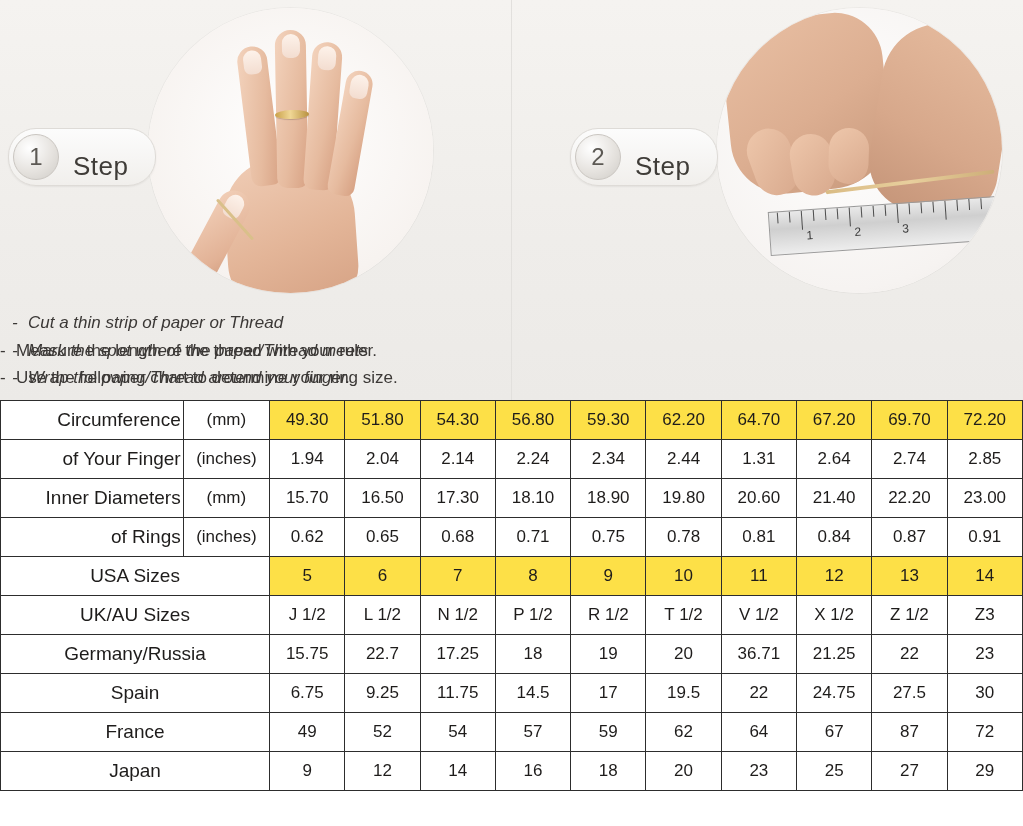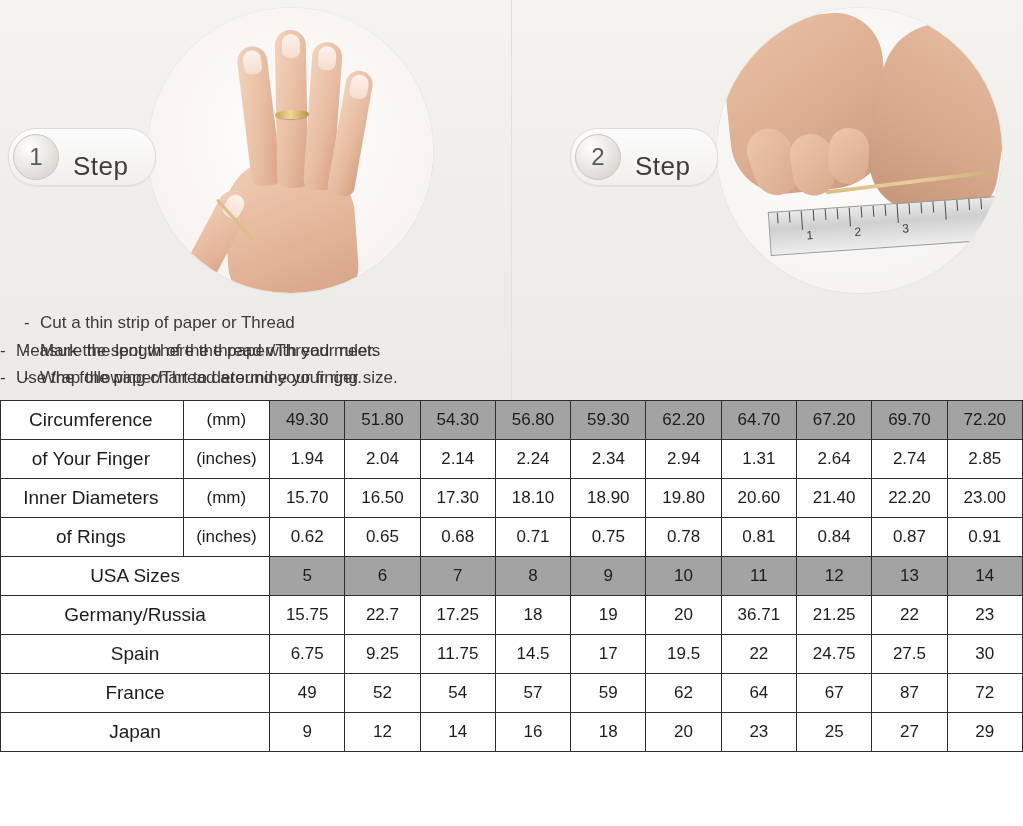--- a/index.html
+++ b/index.html
@@ -203,21 +203,21 @@
   }
 
   
   .instructions {
     position: absolute;
     bottom: 8px;
     font-size: 17px;
     color: #3b3836;
     line-height: 1.62;
   }
-  .step-panel.left  .instructions { left: 24px; right: 14px; }
+  .step-panel.left  .instructions { left: 12px; right: 14px; font-style: italic; }
   .instructions div { white-space: nowrap; }
   .dash { display: inline-block; width: 16px; color: #3b3836; }
 
   
   table.size-chart {
     border-collapse: collapse;
     width: 1023px;
     table-layout: fixed;
     font-size: 17px;
   }
@@ -229,29 +229,29 @@
     color: #1e1c1b;
     white-space: nowrap;
     overflow: hidden;
   }
   td.label {
     text-align: left;
     padding-left: 8px;
     font-size: 19px;
   }
   td.label.center {
-    text-align: center;
+    text-align: right;
     padding-left: 0;
   }
   td.unit {
     text-align: left;
     padding-left: 6px;
     font-size: 17px;
   }
-  td.shaded { background: #a3a3a3; }
+  td.shaded { background: #fde047; }
   .col-label { width: 182px; }
   .col-unit  { width: 86px; }
   .col-val   { width: 75px; }
 </style>
 </head>
 <body>
 
 <div class="steps">
 
   <div class="step-panel left">
@@ -369,21 +369,21 @@
     </tr>
 
     <tr>
       <td class="label center">of Your Finger</td>
       <td class="unit">(inches)</td>
       <td>1.94</td>
       <td>2.04</td>
       <td>2.14</td>
       <td>2.24</td>
       <td>2.34</td>
-      <td>2.94</td>
+      <td>2.44</td>
       <td>1.31</td>
       <td>2.64</td>
       <td>2.74</td>
       <td>2.85</td>
     </tr>
 
     <tr>
       <td class="label center">Inner Diameters</td>
       <td class="unit">(mm)</td>
       <td>15.70</td>
@@ -420,20 +420,33 @@
       <td class="shaded">7</td>
       <td class="shaded">8</td>
       <td class="shaded">9</td>
       <td class="shaded">10</td>
       <td class="shaded">11</td>
       <td class="shaded">12</td>
       <td class="shaded">13</td>
       <td class="shaded">14</td>
     </tr>
 
+    <tr>
+      <td class="label" colspan="2">UK/AU Sizes</td>
+      <td>J 1/2</td>
+      <td>L 1/2</td>
+      <td>N 1/2</td>
+      <td>P 1/2</td>
+      <td>R 1/2</td>
+      <td>T 1/2</td>
+      <td>V 1/2</td>
+      <td>X 1/2</td>
+      <td>Z 1/2</td>
+      <td>Z3</td>
+    </tr>
 
     <tr>
       <td class="label" colspan="2">Germany/Russia</td>
       <td>15.75</td>
       <td>22.7</td>
       <td>17.25</td>
       <td>18</td>
       <td>19</td>
       <td>20</td>
       <td>36.71</td>

